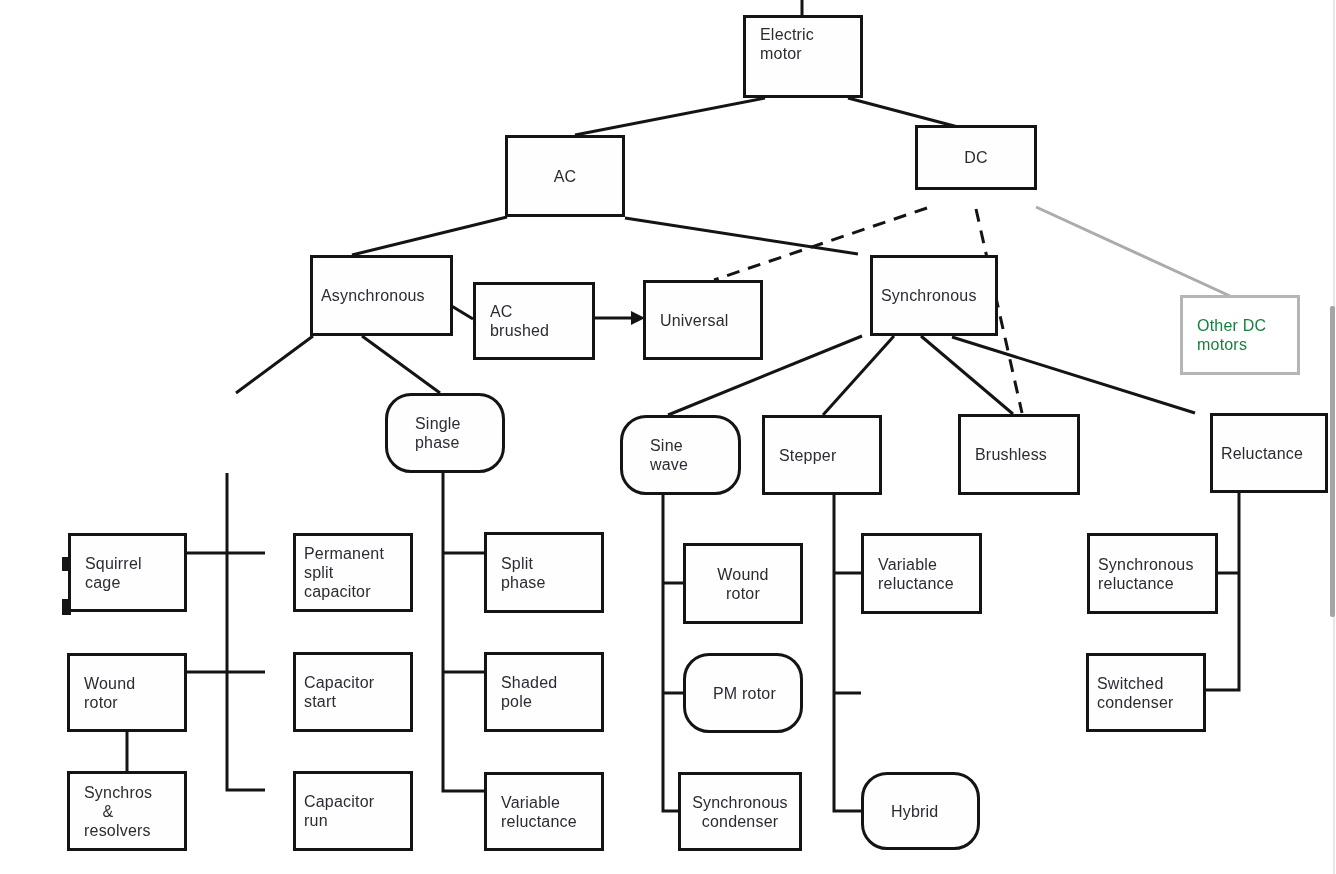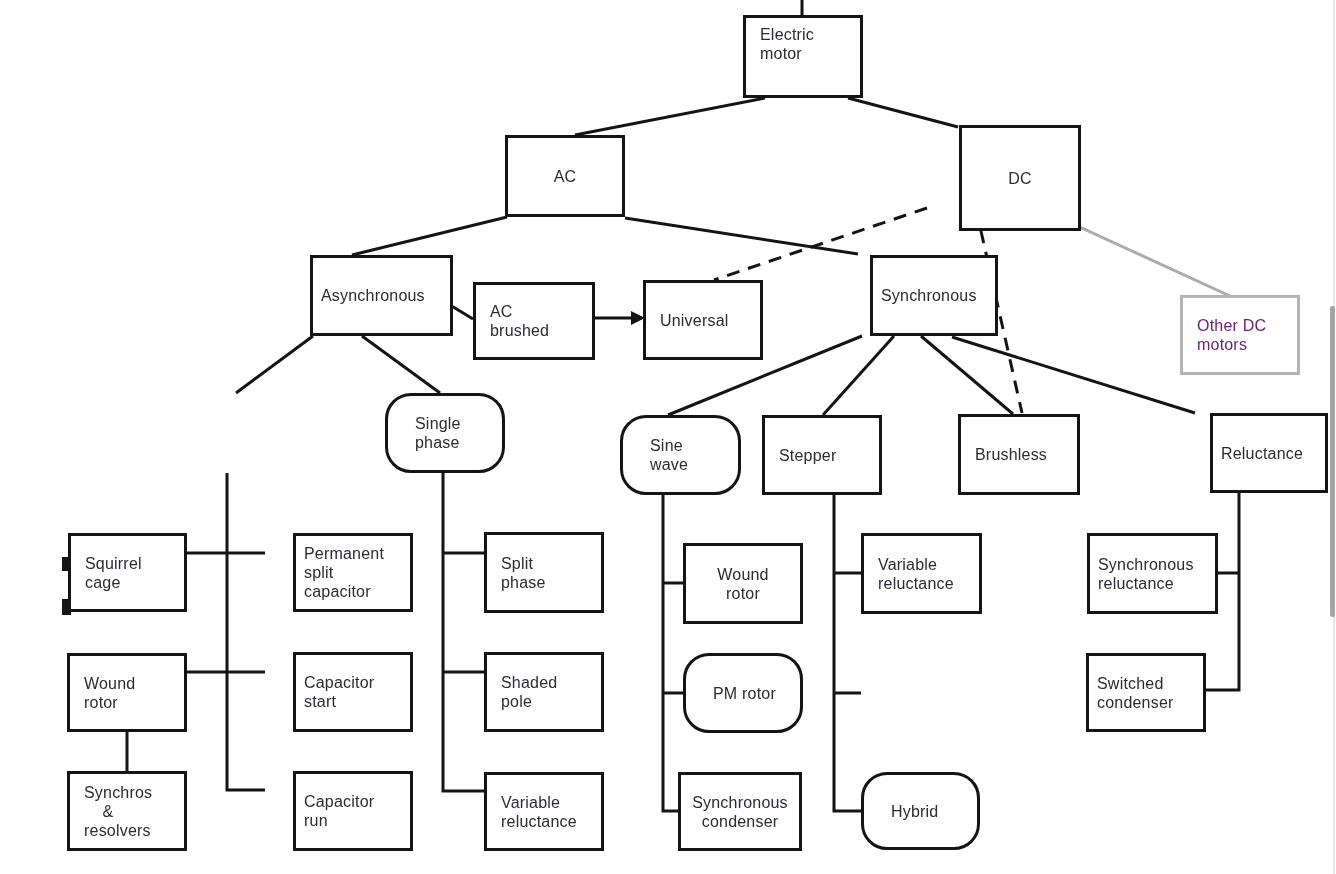--- a/index.html
+++ b/index.html
@@ -19,21 +19,21 @@
     background:#fefefe;border:3px solid #141414;
     display:flex;align-items:center;
     padding-left:14px;padding-right:4px;
     font-size:16px;line-height:19px;letter-spacing:.2px;
     color:#2b2b34;white-space:pre-wrap;
   }
   .node.center{justify-content:center;padding-left:0;padding-right:0;text-align:center;}
   .node.pad-sm{padding-left:8px;margin-left:28px;}
   .node.pad-lg{padding-left:27px;border-radius:26px;}
   .node.v-top{align-items:flex-start;padding-top:7px;}
-  .node.gray{border-color:#b5b5b5;color:#701a75;background:#fff;}
+  .node.gray{border-color:#b5b5b5;color:#15803d;background:#fff;}
   .tick{position:absolute;background:#161616;}
   .scroll-thumb{position:absolute;left:1330px;width:5px;background:#a5a5a5;border-radius:2px;}
 </style>
 </head>
 <body>
 
 <div id="stage">
 
   <svg class="wires">
 
@@ -78,21 +78,21 @@
     <path d="M834 573 H861"></path>
     <path d="M834 693 H861"></path>
 
     <path d="M1239 493 V690 H1178"></path>
     <path d="M1190 573 H1239"></path>
   </svg>
 
   <div class="node v-top" style="left:743px;top:15px;width:120px;height:83px">Electric
 motor</div>
   <div class="node center" style="left:505px;top:135px;width:120px;height:82px">AC</div>
-  <div class="node center" style="left:959px;top:125px;width:122px;height:106px">DC</div>
+  <div class="node center" style="left:915px;top:125px;width:122px;height:65px">DC</div>
 
   <div class="node pad-sm" style="left:282px;top:255px;width:143px;height:81px">Asynchronous</div>
   <div class="node" style="left:473px;top:282px;width:122px;height:78px">AC
 brushed</div>
   <div class="node" style="left:643px;top:280px;width:120px;height:80px">Universal</div>
   <div class="node pad-sm" style="left:842px;top:255px;width:128px;height:81px">Synchronous</div>
   <div class="node gray" style="left:1180px;top:295px;width:120px;height:80px">Other DC
 motors</div>
 
   <div class="node pad-lg" style="left:385px;top:393px;width:120px;height:80px">Single

